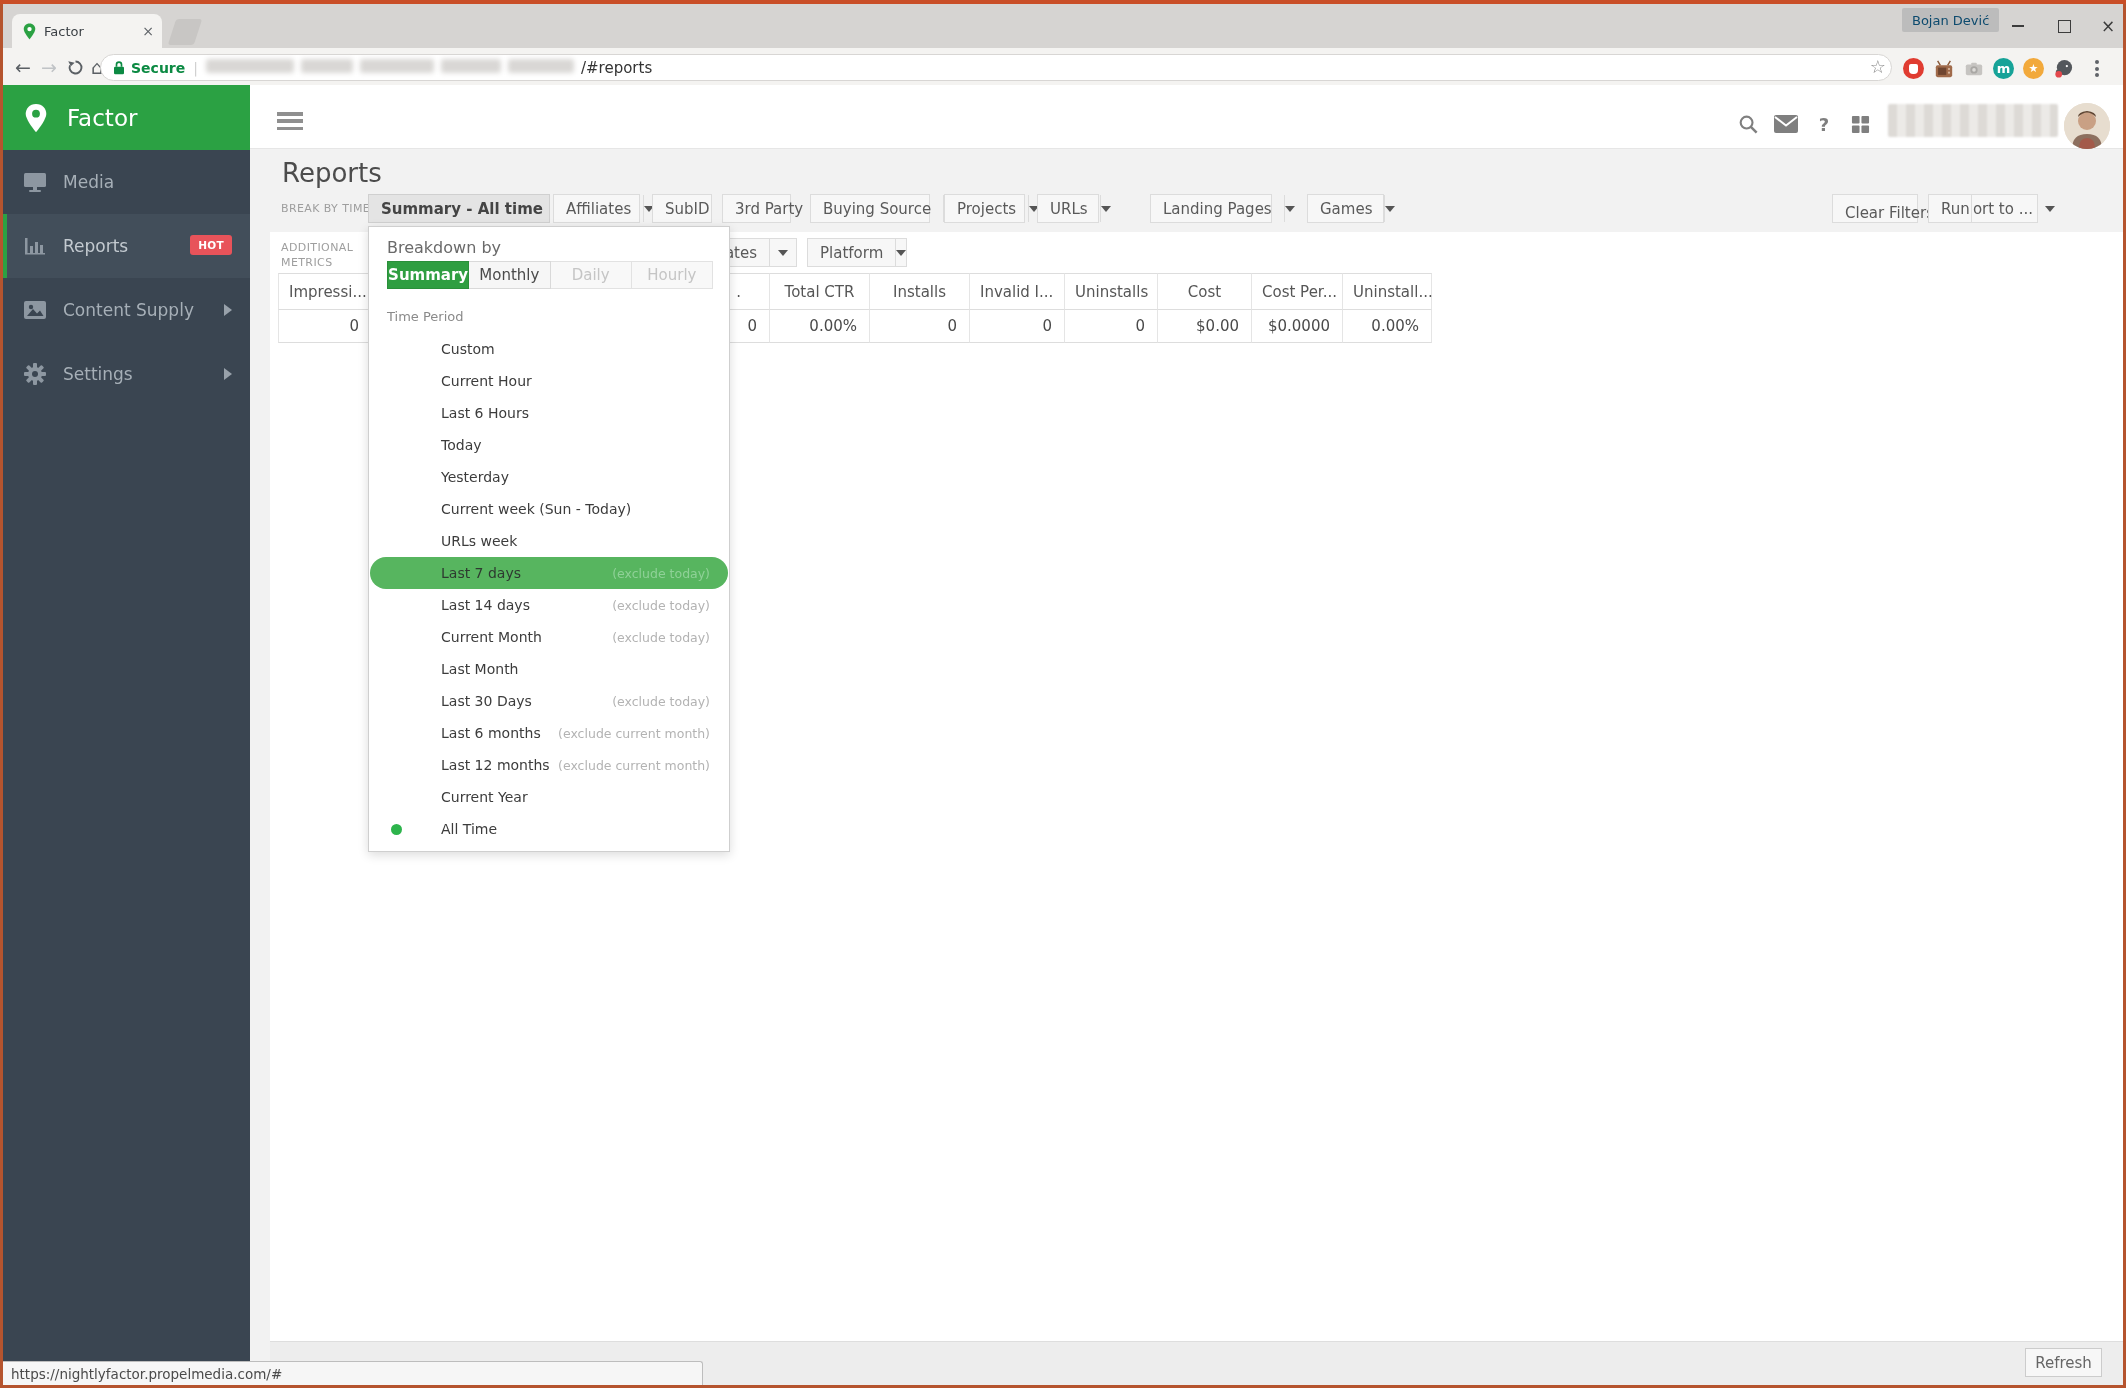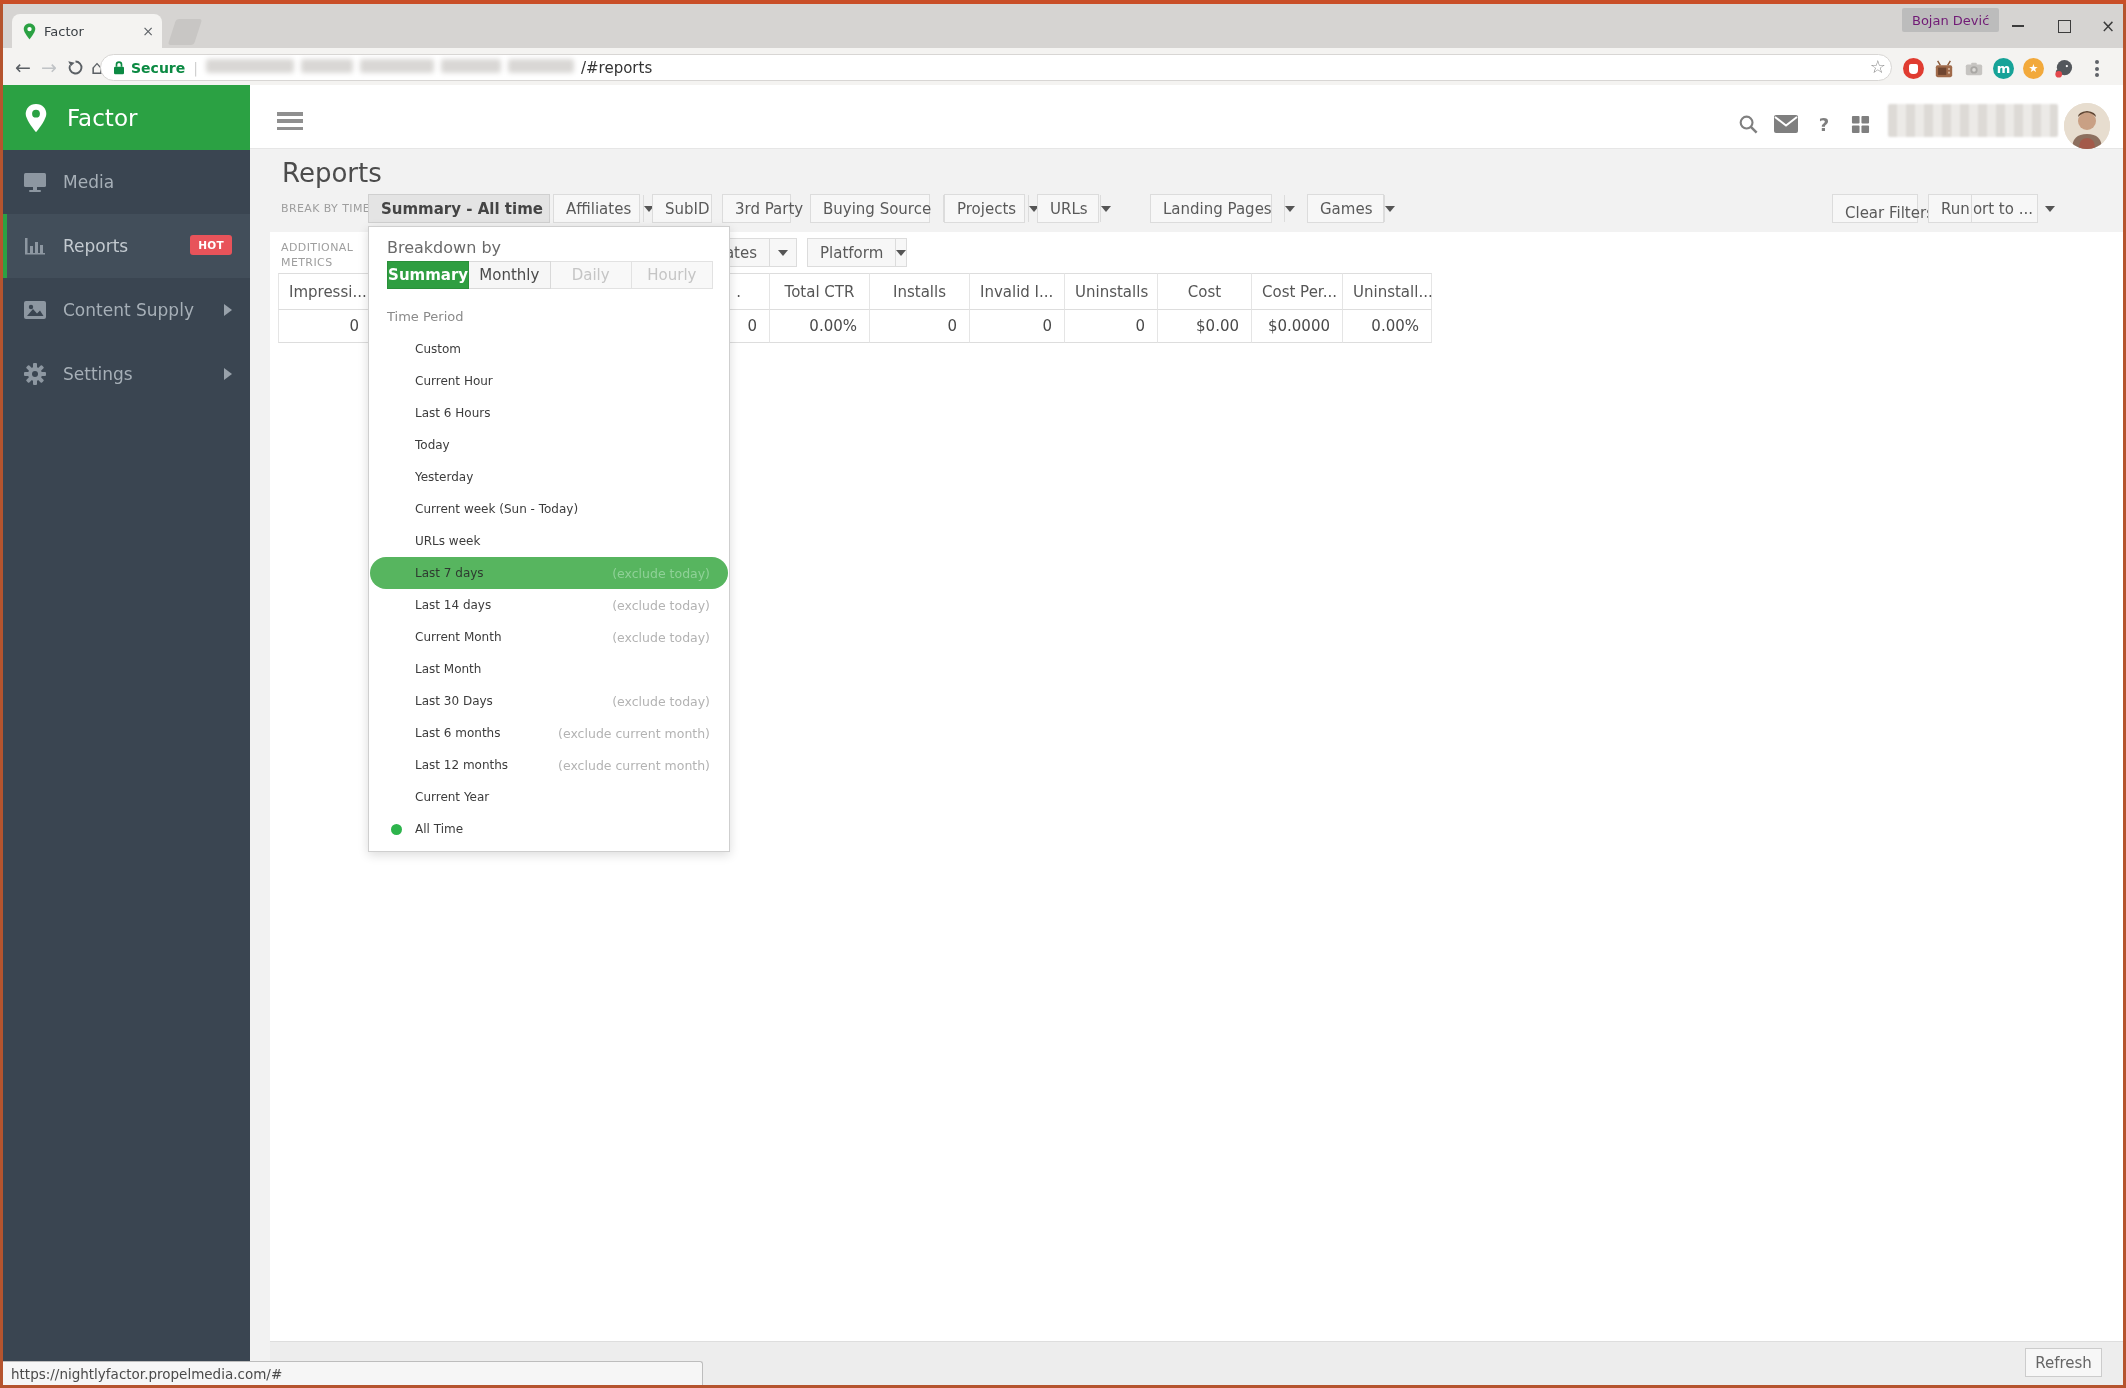--- a/index.html
+++ b/index.html
@@ -12,21 +12,21 @@
   .frame-right{left:2123px;top:4px;width:3px;height:1384px;background:#b5542e;z-index:200;}
   .frame-bottom{left:0;top:1385px;width:2126px;height:3px;background:#b5542e;z-index:200;}
   
   .tabstrip{left:3px;top:4px;width:2120px;height:44px;background:#d6d4d2;}
   .tab{left:12px;top:14px;width:150px;height:34px;background:#f4f3f1;border-radius:8px 8px 0 0;
        display:flex;align-items:center;padding:0 8px 0 10px;}
   .tab-title{font-size:13px;color:#3a3f44;margin-left:7px;flex:1;}
   .tab-close{font-size:14px;color:#5f6368;cursor:default;}
   .newtab{left:172px;top:19px;width:26px;height:26px;background:#c8c6c4;transform:skewX(-18deg);border-radius:3px;}
   .profile-chip{left:1902px;top:8px;height:24px;background:#bcbcbc;border-radius:2px;display:flex;align-items:center;padding:0 10px;}
-  .profile-chip span{font-size:13px;color:#701a75;filter:blur(.6px);}
+  .profile-chip span{font-size:13px;color:#0c4a6e;filter:blur(.6px);}
   .winctl{top:12px;width:44px;height:28px;display:flex;align-items:center;justify-content:center;color:#3c3c3c;}
   .ctl-min-bar{width:12px;height:2px;background:#3c3c3c;}
   .ctl-max-box{width:11px;height:11px;border:1.6px solid #3c3c3c;}
   .ctl-close-x{font-size:17px;line-height:1;}
   .toolbar{left:3px;top:48px;width:2120px;height:38px;background:#f4f3f1;border-bottom:1px solid #e0dedc;}
   .navico{top:54px;width:26px;height:26px;display:flex;align-items:center;justify-content:center;font-size:19px;color:#5a5f64;}
   .urlbar{left:100px;top:54px;width:1792px;height:27px;background:#fff;border:1px solid #d8d6d4;border-radius:14px;
           display:flex;align-items:center;padding:0 30px 0 12px;}
   .secure{color:#0c8a43;font-size:14px;font-weight:bold;margin-left:6px;}
   .url-sep{color:#d0d0d0;margin:0 8px;font-size:14px;}
@@ -83,21 +83,21 @@
   .panel{left:368px;top:226px;width:362px;height:626px;background:#fff;border:1px solid #cfcfcf;
          box-shadow:0 3px 10px rgba(0,0,0,.14);z-index:50;}
   .p-label{position:absolute;left:18px;font-size:16px;color:#6a6a6a;}
   .p-tabs{position:absolute;left:18px;top:34px;width:326px;height:28px;display:flex;}
   .p-tab{flex:1;display:flex;align-items:center;justify-content:center;font-size:15px;box-sizing:border-box;}
   .p-tab.on{background:#2f9e41;border:1px solid #2a8f3a;color:#fff;font-weight:bold;}
   .p-tab.off{background:#f6f6f6;border:1px solid #d9d9d9;border-left:none;color:#4a4a4a;}
   .p-tab.dis{background:#f8f8f8;border:1px solid #e2e2e2;border-left:none;color:#c5c5c5;}
   .dd-list{position:absolute;left:1px;top:106px;width:358px;}
   .dd-item{height:32px;display:flex;align-items:center;position:relative;}
-  .dd-label{margin-left:45px;font-size:12px;color:#3c3c3c;}
+  .dd-label{margin-left:71px;font-size:14px;color:#3c3c3c;}
   .dd-note{position:absolute;right:18px;font-size:12.5px;color:#b3b3b3;}
   .dd-item.hl{background:#57b55f;border-radius:16px;}
   .dd-item.hl .dd-label{color:#2e3a30;}
   .dd-item.hl .dd-note{color:#8fd197;}
   .dd-dot{position:absolute;left:21px;width:11px;height:11px;border-radius:50%;background:#2db44c;}
   
   .footer{left:270px;top:1341px;width:1853px;height:44px;background:#ededed;border-top:1px solid #dedede;z-index:8;}
   .refresh{left:2025px;top:1348px;width:77px;height:29px;background:#f7f7f7;border:1px solid #ccc;color:#666;
            font-size:15px;display:flex;align-items:center;justify-content:center;z-index:9;}
   .statusbar{left:3px;top:1361px;width:700px;height:24px;background:#f6f6f6;border-top:1px solid #bdbdbd;

